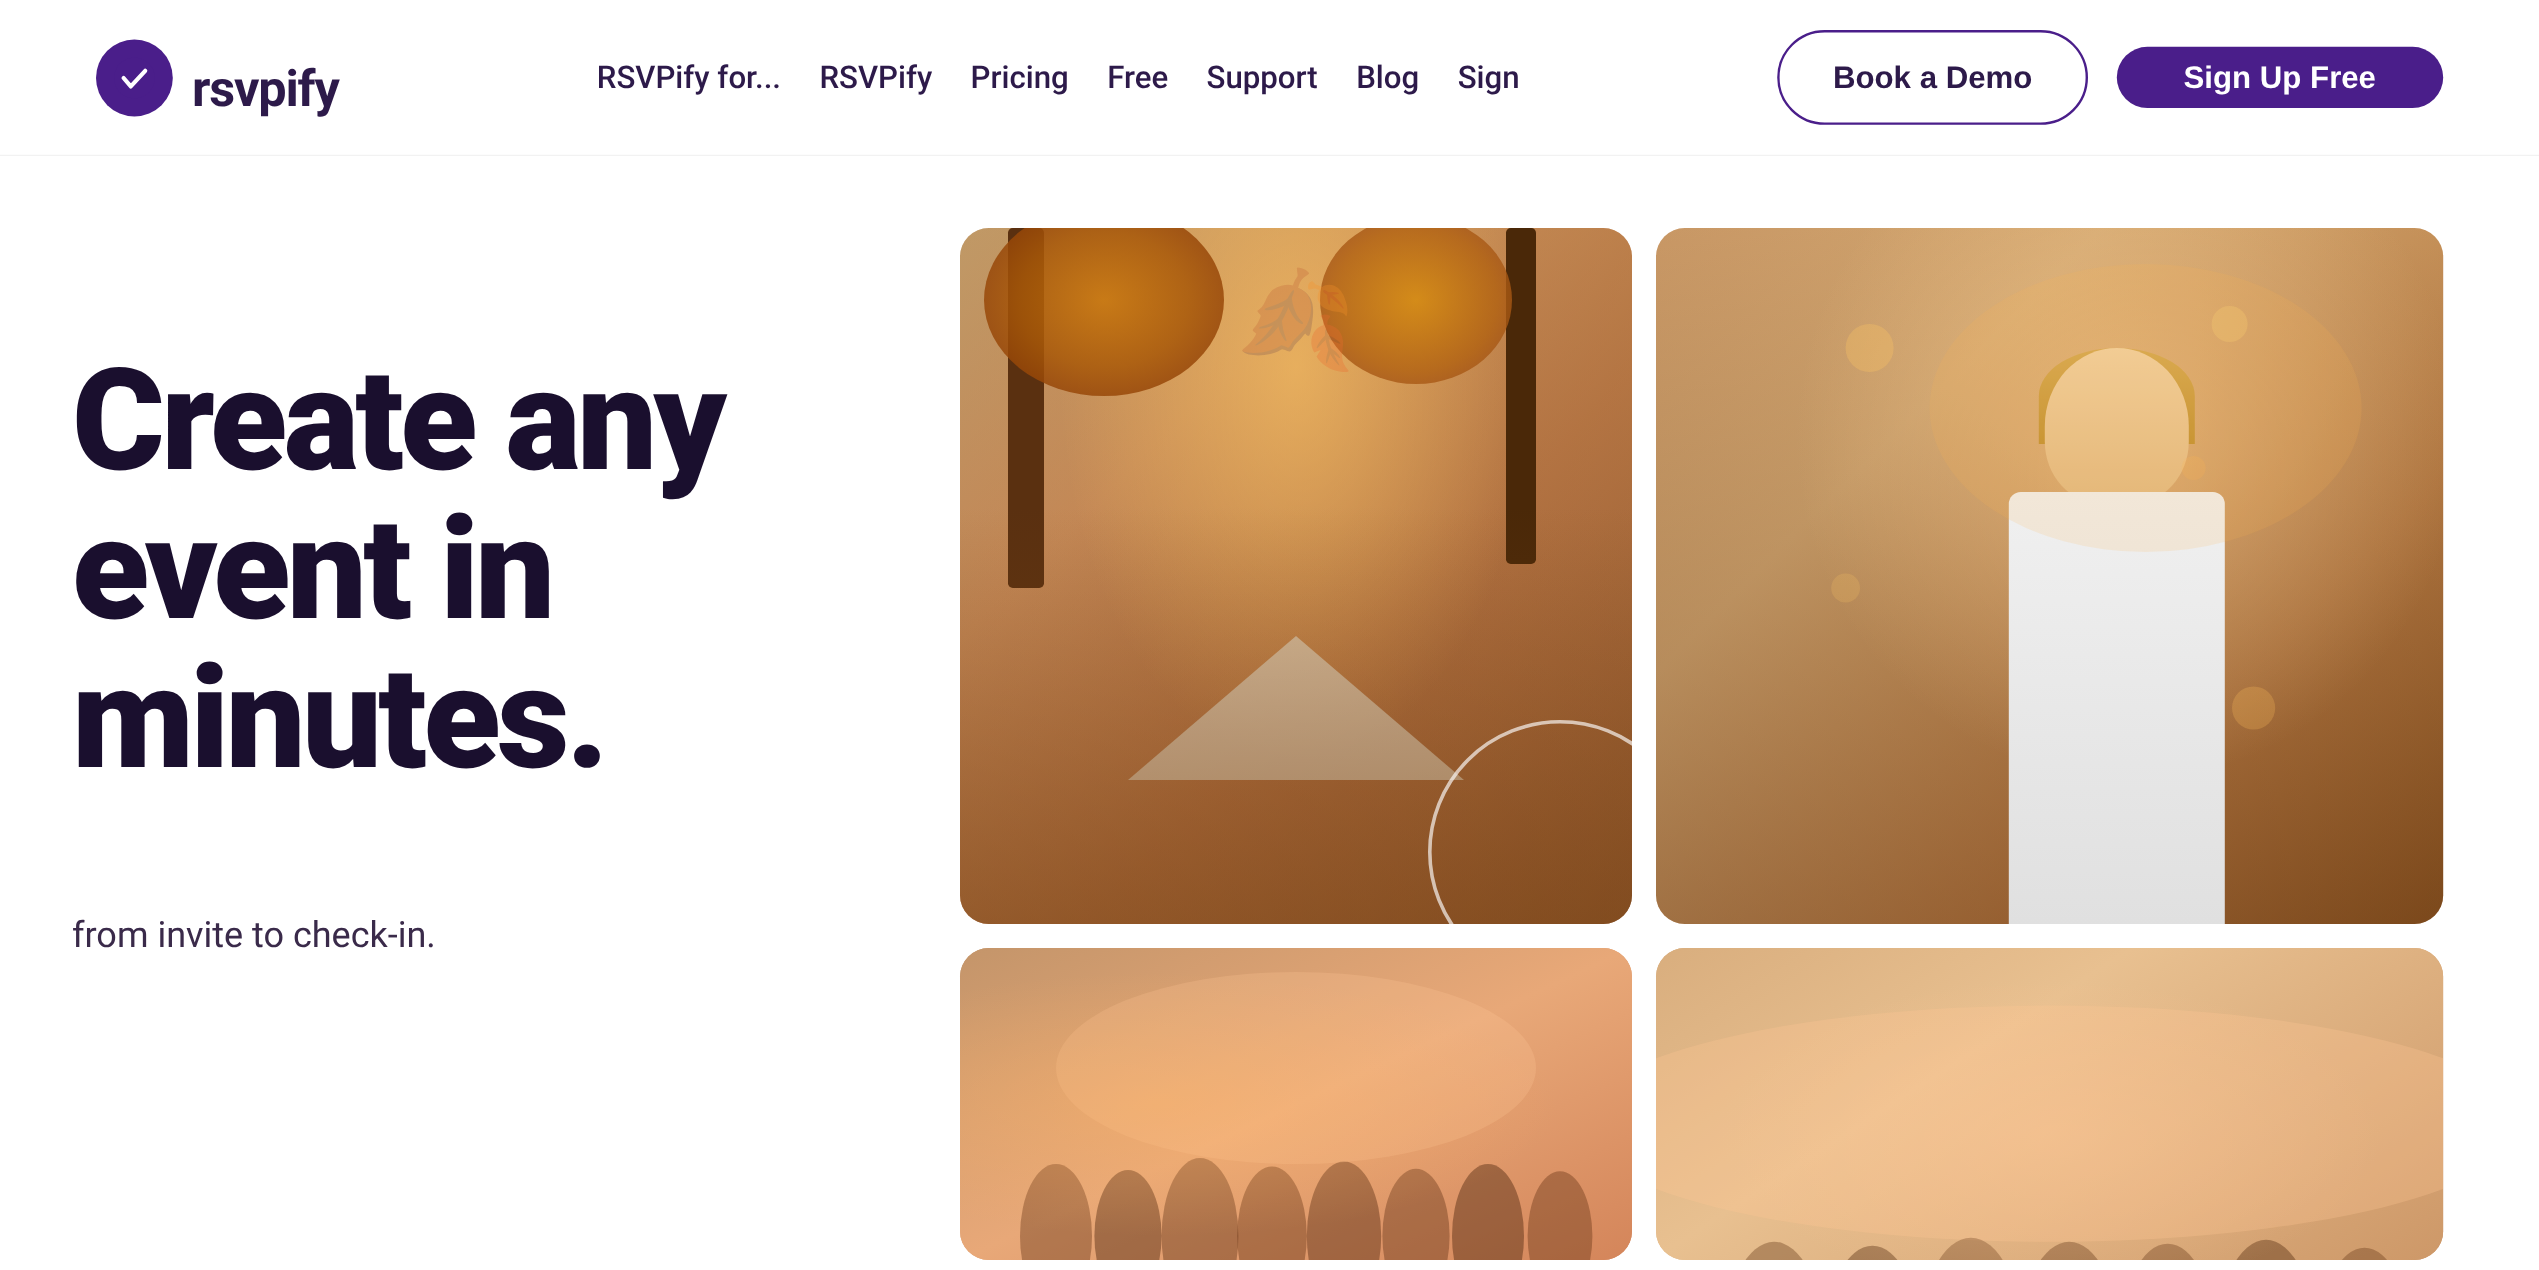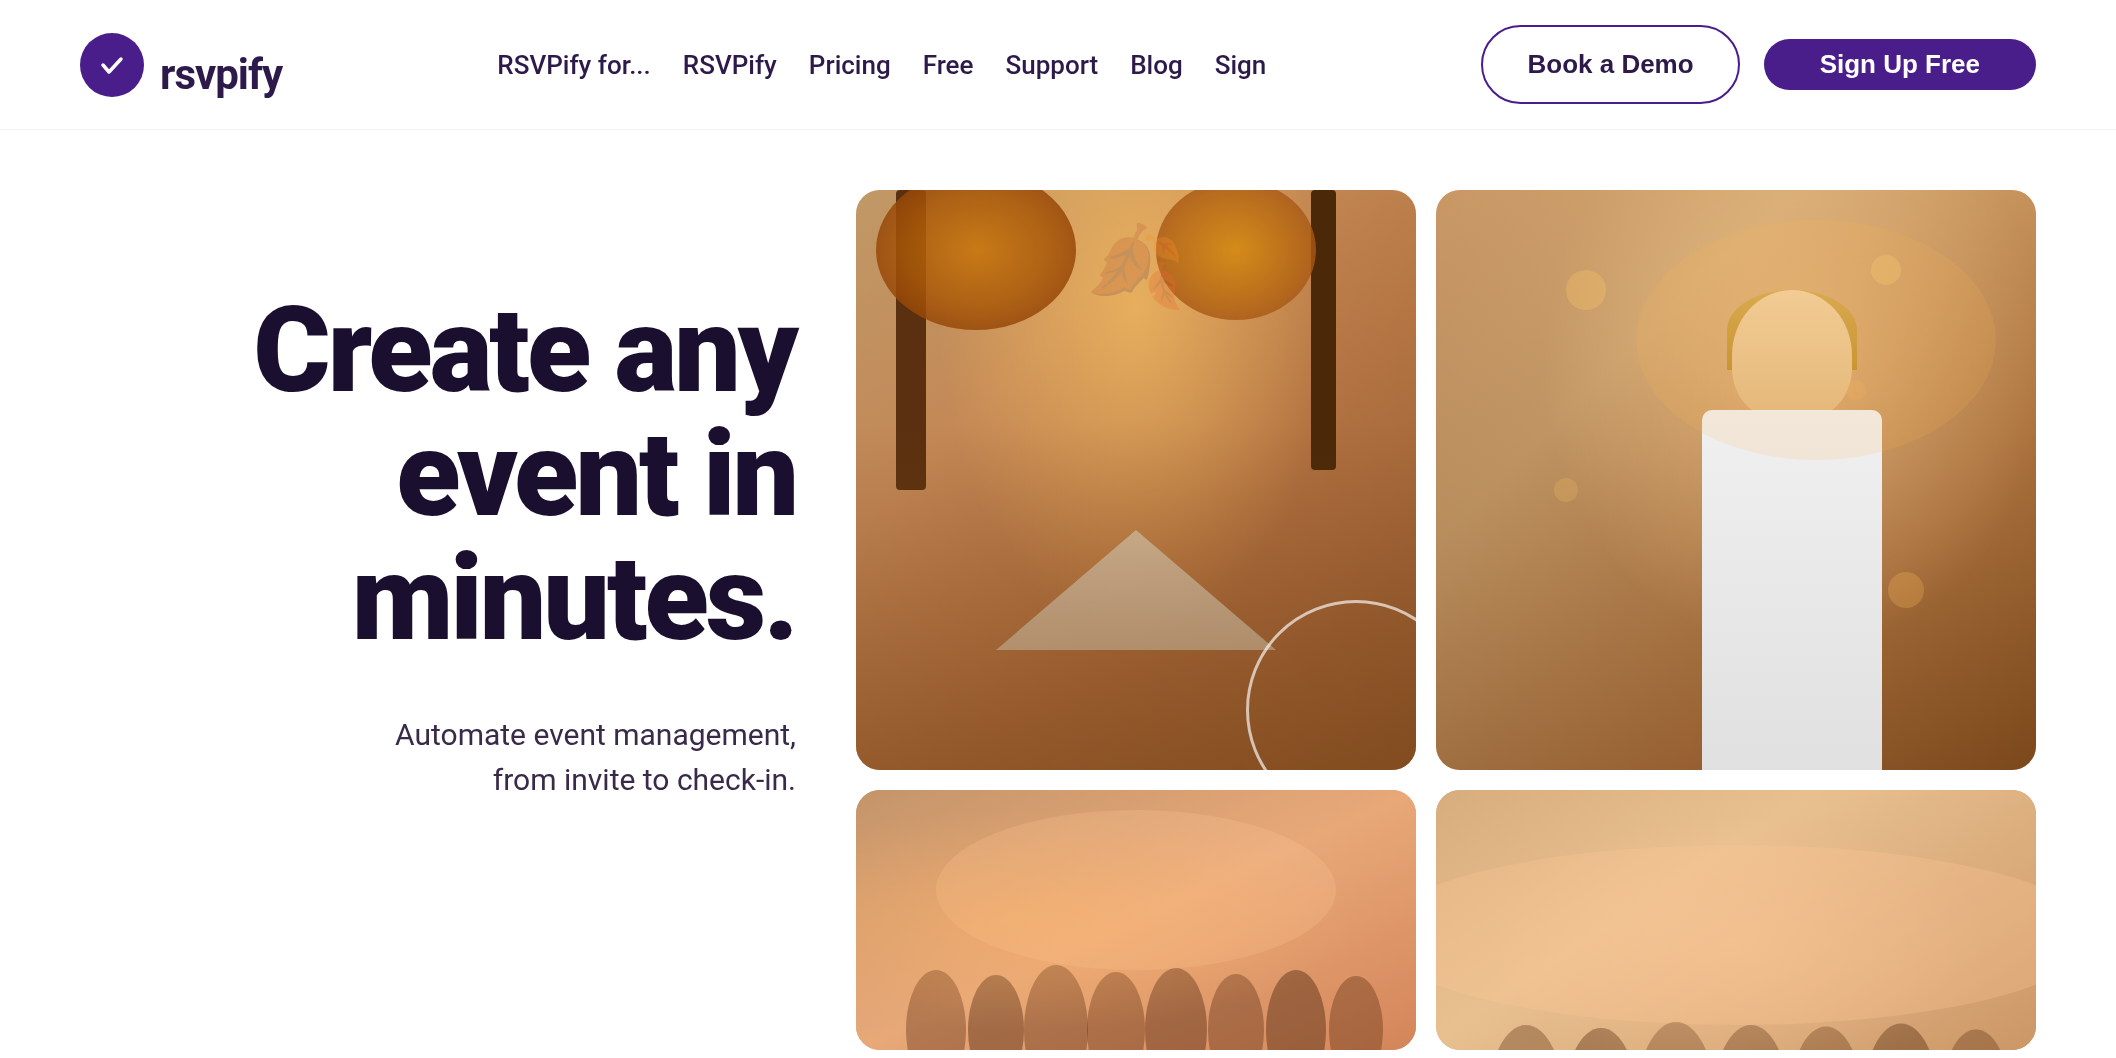--- a/index.html
+++ b/index.html
@@ -98,24 +98,23 @@
       font-size: 26px;
       font-weight: 700;
       cursor: pointer;
       white-space: nowrap;
     }
 
     
     .hero {
       display: flex;
       align-items: flex-start;
-      padding: 80px 80px 0 116px;
+      padding: 80px 80px 0 60px;
       min-height: 920px;
       position: relative;
-      text-align: right;
     }
 
     .hero-text {
       flex: 0 0 auto;
       max-width: 680px;
       padding-top: 80px;
     }
 
     .hero-title {
       font-size: 118px;
@@ -401,21 +400,21 @@
     <button class="btn-demo">Book a Demo</button>
     <button class="btn-signup">Sign Up Free</button>
   </div>
 </header>
 
 <section class="hero">
 
   <div class="hero-text">
     <h1 class="hero-title">Create any event in minutes.</h1>
     <p class="hero-subtitle">
-      <span>Automate event management,</span><br>
+      <br>
       <span>from invite to check-in.</span>
     </p>
   </div>
 
   <div class="hero-images">
 
     <div class="image-col-left">
 
       <div class="img-placeholder-main">
 

